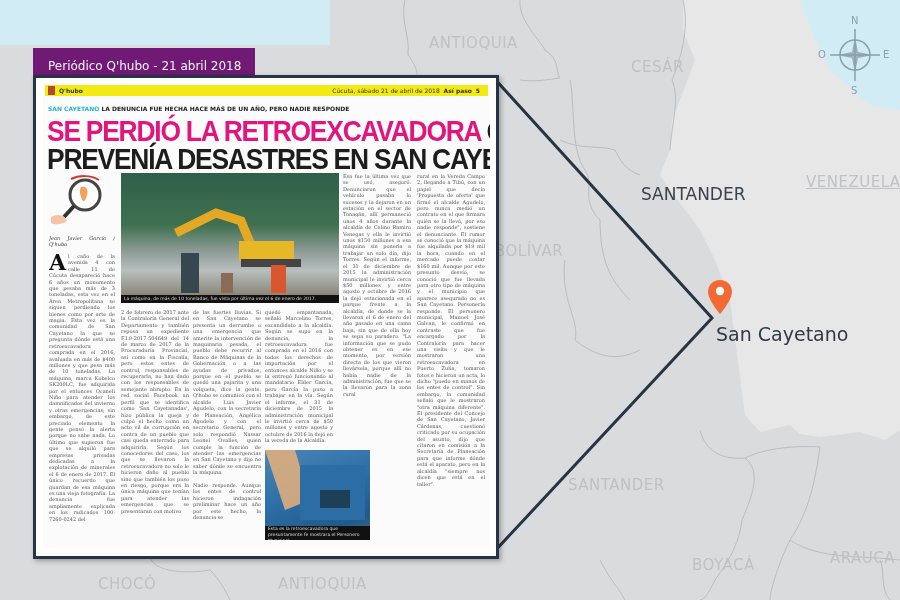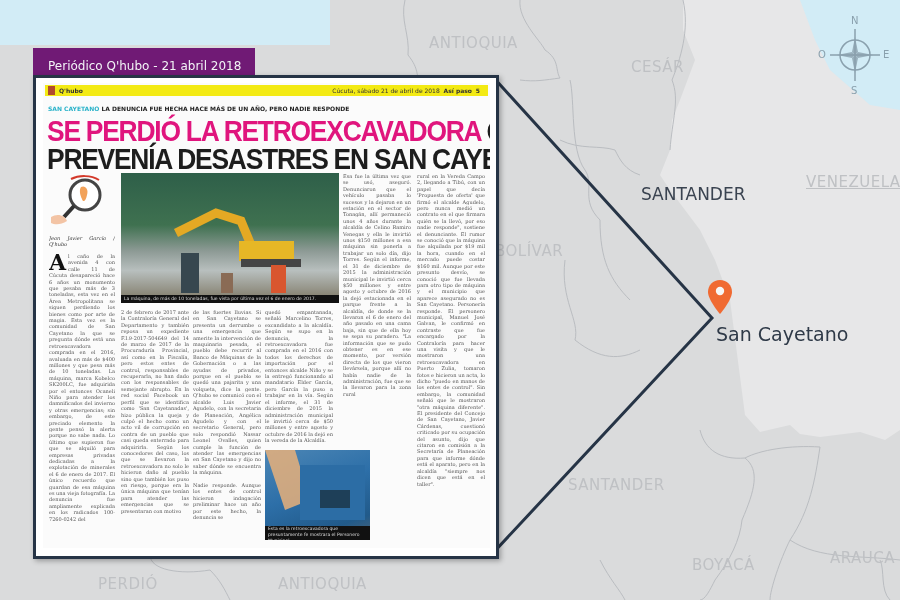--- a/index.html
+++ b/index.html
@@ -58,21 +58,21 @@
 </svg>
 
 <div class="region-label" style="left:429px;top:34px;">ANTIOQUIA</div>
 <div class="region-label" style="left:583px;top:58px;margin-left:48px;">CESÁR</div>
 <div class="region-label" style="left:495px;top:242px;">BOLÍVAR</div>
 <div class="region-label" style="left:806px;top:173px;text-decoration:underline;">VENEZUELA</div>
 <div class="region-label" style="left:568px;top:476px;">SANTANDER</div>
 <div class="region-label" style="left:830px;top:502px;margin-top:47px;">ARAUCA</div>
 <div class="region-label" style="left:692px;top:556px;">BOYACÁ</div>
 <div class="region-label" style="left:278px;top:575px;">ANTIOQUIA</div>
-<div class="region-label" style="left:98px;top:575px;">PERDIÓ</div>
+<div class="region-label" style="left:98px;top:575px;">CHOCÓ</div>
 
 <div class="dept-label" style="left:641px;top:183px;">
   <div>SANTANDER</div>
 </div>
 
 <div class="compass">
   <span style="left:31px;top:0px;">N</span>
   <span style="left:31px;top:70px;">S</span>
   <span style="left:63px;top:34px;">E</span>
   <span style="left:-2px;top:34px;">O</span>

